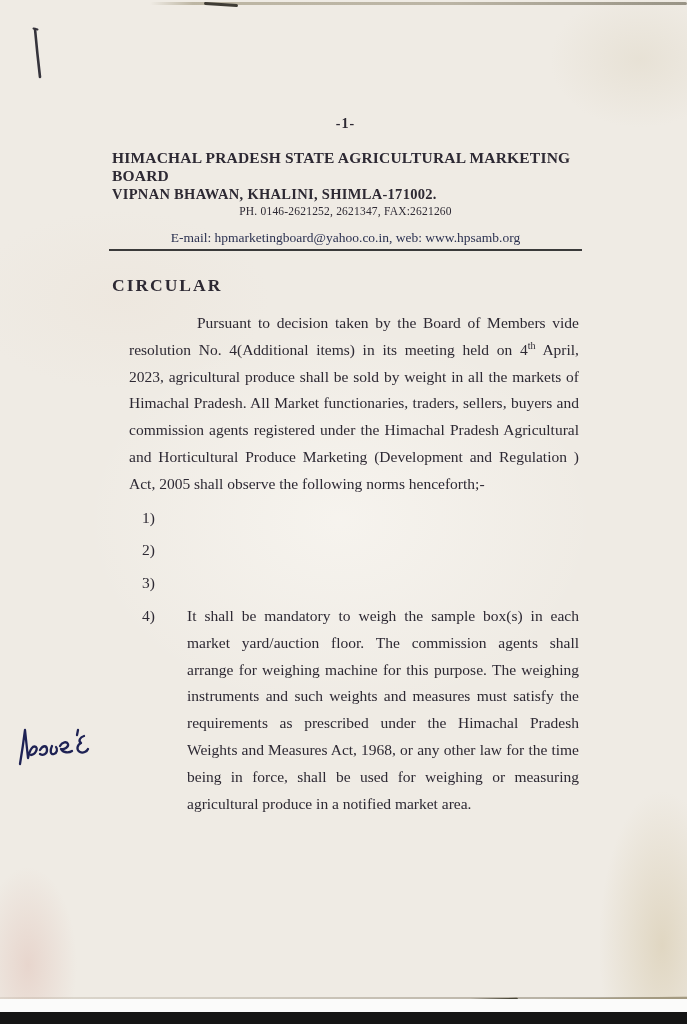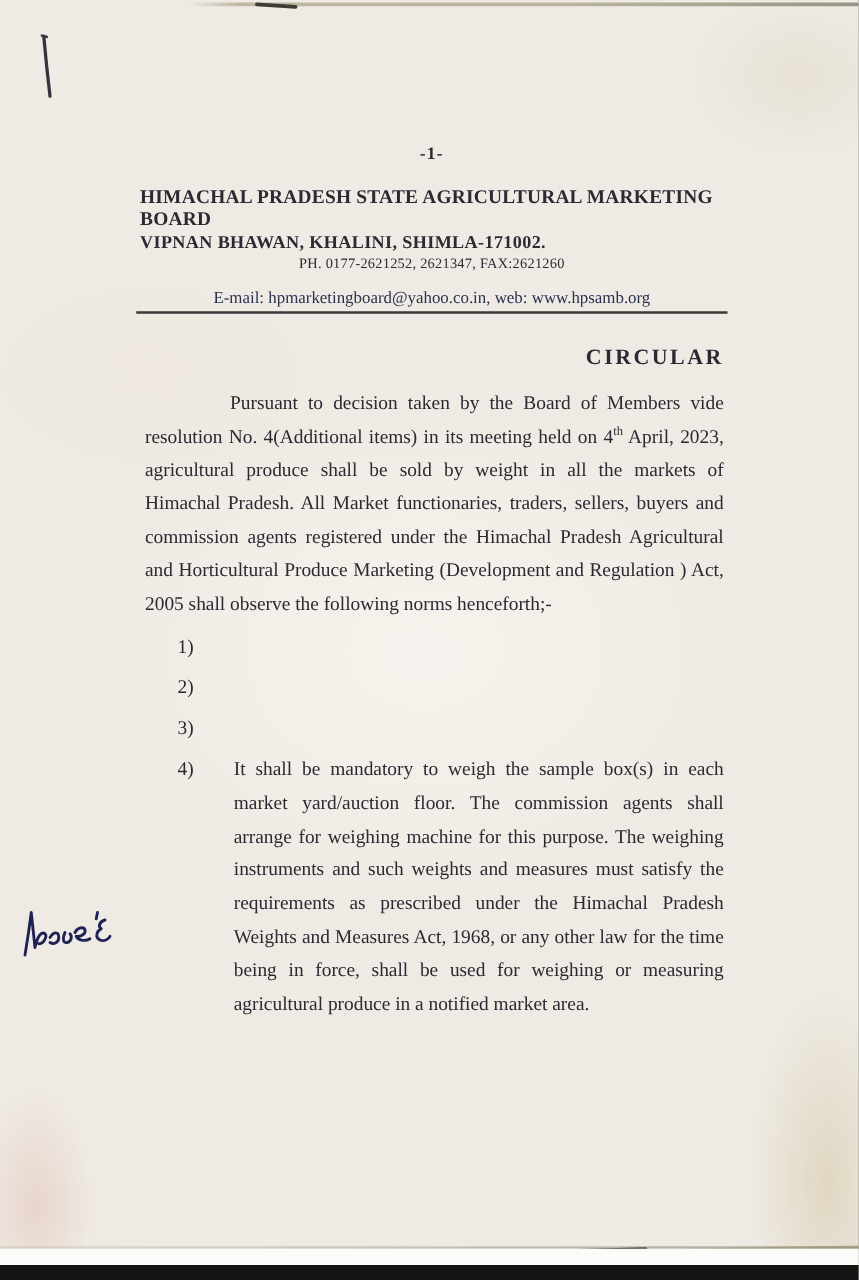--- a/index.html
+++ b/index.html
@@ -76,25 +76,25 @@
   .org-phone {
     margin-top: 2px; text-align: center; font-size: 11.5px; letter-spacing: 0.2px;
   }
   .org-email {
     margin-top: 13px; text-align: center; font-size: 13.5px; color: #2b3150;
   }
   .header-rule {
     margin: 3px -3px 0 -3px; border-bottom: 2.5px solid #3a3a3a;
   }
   .circular-title {
-    margin-top: 24px; text-align: right; font-weight: bold; font-size: 17.5px;
+    margin-top: 24px; text-align: left; font-weight: bold; font-size: 17.5px;
     letter-spacing: 2px;
   }
   .intro {
-    margin: 14px 0 0 4px; font-size: 15.5px; line-height: 26.8px;
+    margin: 14px 0 0 17px; font-size: 15.5px; line-height: 26.8px;
     text-align: justify; text-indent: 68px;
   }
   .intro sup { font-size: 10px; line-height: 0; }
   .list { margin-top: 7px; }
   .item { display: flex; margin-top: 6px; }
   .item-num {
     flex: 0 0 45px; margin-left: 30px; font-size: 15.5px; line-height: 26.8px;
   }
   .item-body {
     flex: 1; font-size: 15.5px; line-height: 26.8px; text-align: justify;
@@ -108,21 +108,21 @@
   <svg class="pen-mark" width="14" height="56" viewBox="0 0 14 56">
     <path d="M4,3 C5,14 7,34 9,51" stroke="#35333b" stroke-width="2.6" fill="none" stroke-linecap="round"></path>
     <path d="M2.5,2.5 L6.5,3.5" stroke="#35333b" stroke-width="2" fill="none" stroke-linecap="round"></path>
   </svg>
 
   <div class="content">
     <div class="page-number">-1-</div>
 
     <div class="org-name">HIMACHAL PRADESH STATE AGRICULTURAL MARKETING BOARD</div>
     <div class="org-address">VIPNAN BHAWAN, KHALINI, SHIMLA-171002.</div>
-    <div class="org-phone">PH. 0177-2621252, 2621347, FAX:2621260</div>
+    <div class="org-phone">PH. 0146-2621252, 2621347, FAX:2621260</div>
     <div class="org-email">E-mail: hpmarketingboard@yahoo.co.in, web: www.hpsamb.org</div>
     <div class="header-rule"></div>
 
     <div class="circular-title">CIRCULAR</div>
 
     <p class="intro"><span>Pursuant to decision taken by the Board of Members vide resolution No. 4(Additional items) in its meeting held on 4</span><sup>th</sup><span> April, 2023, agricultural produce shall be sold by weight in all the markets of Himachal Pradesh. All Market functionaries, traders, sellers, buyers and commission agents registered under the Himachal Pradesh Agricultural and Horticultural Produce Marketing (Development and Regulation ) Act, 2005 shall observe the following norms henceforth;-</span></p>
 
     <div class="list">
       <div class="item">
         <div class="item-num">1)</div>

